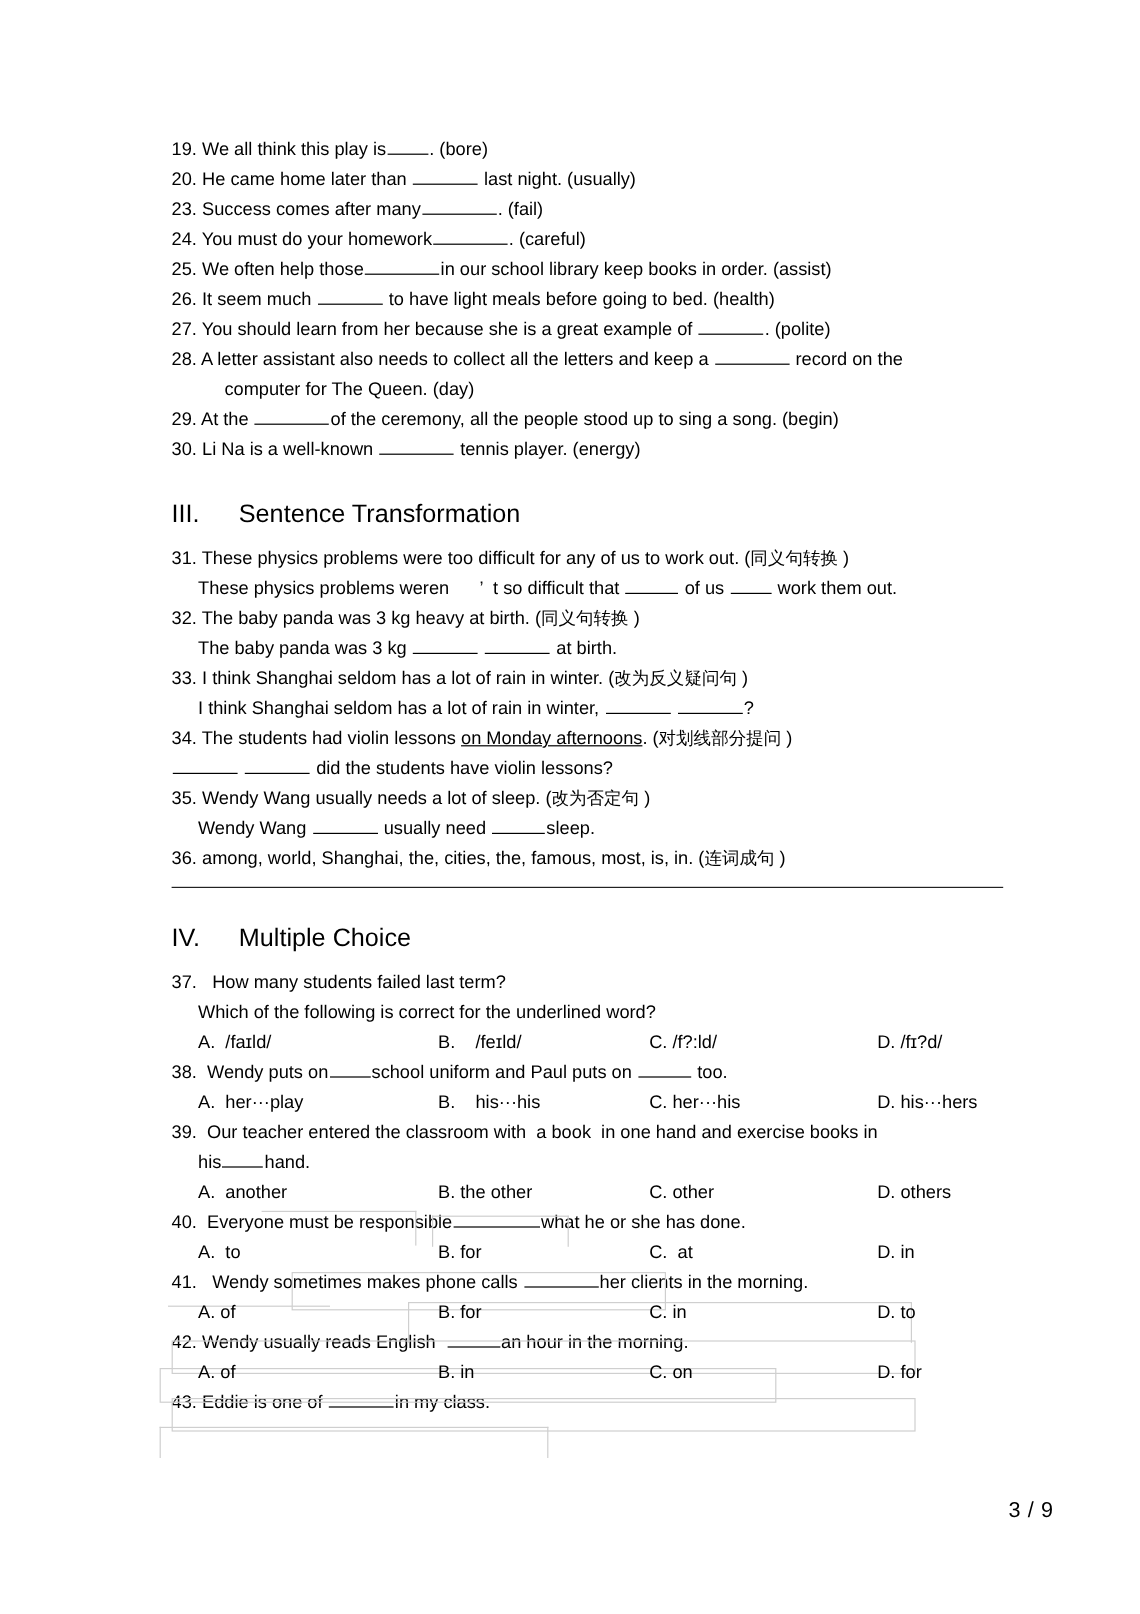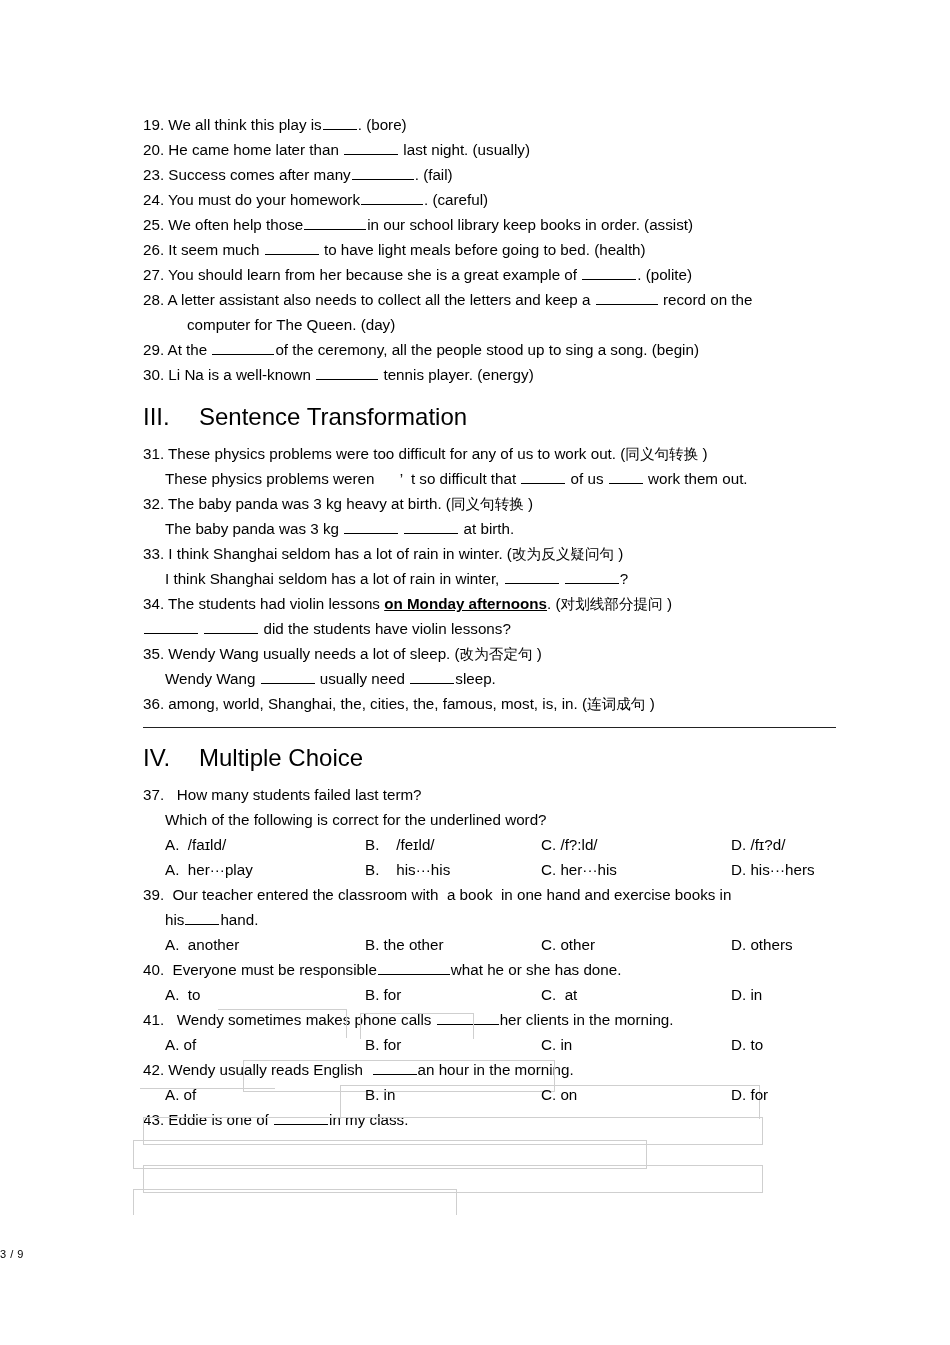--- a/index.html
+++ b/index.html
@@ -40,32 +40,32 @@
     height: 13px;
     vertical-align: baseline;
     margin: 0 1px;
   }
   .b4  { width: 34px; }
   .b5  { width: 44px; }
   .b6  { width: 54px; }
   .b7  { width: 62px; }
   .b8  { width: 72px; }
 
-  .uline { text-decoration: underline; font-weight: bold; }
+  .uline { text-decoration: underline; }
 
   .cn {
     font-family: "DejaVu Sans", sans-serif;
     font-size: 14.6px;
   }
 
   
   .section-head {
-    font-size: 24px;
+    font-size: 21px;
     line-height: 28px;
-    margin: 16px 0 10px 0;
+    margin: 28px 0 10px 0;
     white-space: pre;
   }
   .section-head .num { display: inline-block; width: 56px; }
 
   
   .long-rule {
     width: 693px;
     border-bottom: 1.4px solid #222;
     margin: 10px 0 4px 0;
     height: 1px;
@@ -96,22 +96,22 @@
     z-index: 0;
   }
   .qline, .optrow { z-index: 1; }
 
   
   .footer {
     position: absolute;
     left: 0;
     right: 0;
     top: 1248px;
-    text-align: left;
-    font-size: 11px;
+    text-align: right;
+    font-size: 18px;
     letter-spacing: 0.5px;
   }
 </style>
 </head>
 <body>
 
 <div class="page">
 
   <div>
 
@@ -170,20 +170,21 @@
 
     <div class="ln"><span>37.   How many students failed last term?</span></div>
     <div class="ln indent1"><span>Which of the following is correct for the underlined word?</span></div>
     <div class="optrow">
       <span class="o oA">A.  /faɪld/</span>
       <span class="o oB">B.    /feɪld/</span>
       <span class="o oC">C. /f?:ld/</span>
       <span class="o oD">D. /fɪ?d/</span>
     </div>
 
+    <div class="ln"><span>38.  Wendy puts on</span><span class="blank b4"></span><span>school uniform and Paul puts on </span><span class="blank b5"></span><span> too.</span></div>
     <div class="optrow">
       <span class="o oA">A.  her···play</span>
       <span class="o oB">B.    his···his</span>
       <span class="o oC">C. her···his</span>
       <span class="o oD">D. his···hers</span>
     </div>
 
     <div class="ln"><span>39.  Our teacher entered the classroom with  a book  in one hand and exercise books in</span></div>
     <div class="ln indent1"><span>his</span><span class="blank b4"></span><span>hand.</span></div>
     <div class="optrow">

